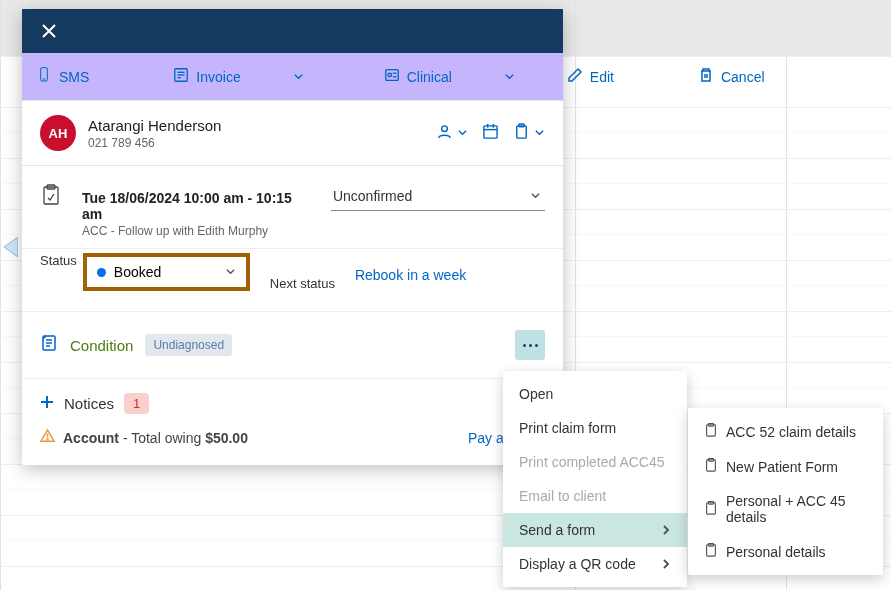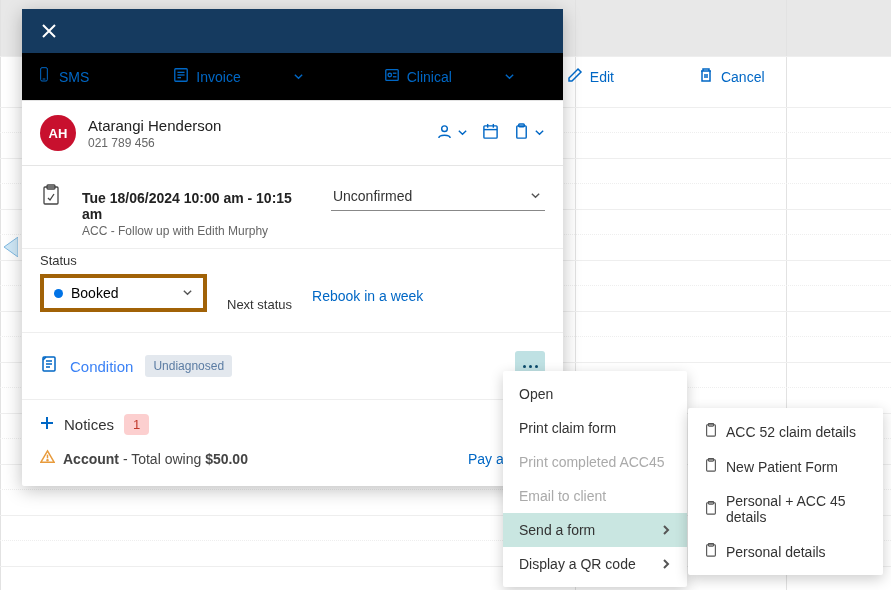--- a/index.html
+++ b/index.html
@@ -10,21 +10,21 @@
   .cal-row.mid { border-top-style: dotted; }
   .cal-header-band { position: absolute; top: 0; left: 0; right: 0; height: 56px; background: #e8e8e8; }
   
   .panel { position: absolute; left: 22px; top: 9px; width: 541px; background: #fff; box-shadow: 0 4px 18px rgba(0,0,0,.25); border-radius: 2px; }
 
   .panel-header { background: #153a5f; color: #fff; padding: 13px 18px; display: flex; align-items: center; justify-content: space-between; }
   .panel-header h1 { font-size: 15px; font-weight: 600; }
   .close-x { width: 18px; height: 18px; cursor: pointer; display:flex; align-items:center; justify-content:center; }
   .close-x svg { width: 14px; height: 14px; stroke: #fff; stroke-width: 2; }
 
-  .toolbar { background: #000000; border-bottom: 1px solid #e3e3e3; display: flex; align-items: center; gap: 28px; }
+  .toolbar { background: #c4b5fd; border-bottom: 1px solid #e3e3e3; display: flex; align-items: center; gap: 28px; }
   .tb-btn { display: flex; align-items: center; gap: 7px; padding: 14px 14px; font-size: 14px; color: #0067c5; cursor: pointer; }
   .tb-btn svg { width: 16px; height: 16px; stroke: #0067c5; fill: none; stroke-width: 1.5; }
   .tb-btn.caret-only { padding: 14px 10px; }
   .tb-sep { width: 1px; height: 28px; background: #ddd; }
 
   .patient-row { display: flex; align-items: center; padding: 14px 18px; gap: 12px; border-bottom: 1px solid #e5e5e5; }
   .avatar { width: 36px; height: 36px; border-radius: 50%; background: #c8102e; color: #fff; display:flex; align-items:center; justify-content:center; font-size: 13px; font-weight: 600; }
   .patient-info { flex: 1; }
   .patient-name { font-size: 15px; color: #222; }
   .patient-phone { font-size: 12px; color: #666; margin-top: 2px; }
@@ -35,31 +35,31 @@
 
   .appt-section { padding: 16px 18px 10px; display:flex; gap: 20px; align-items:flex-start; border-bottom: 1px solid #eee; }
   .appt-icon { width: 22px; height: 22px; margin-top: 2px;}
   .appt-icon svg { width:22px; height:22px; stroke:#444; fill:none; stroke-width:1.3; }
   .appt-text { flex: 1.1; margin-top: 8px; }
   .appt-datetime { font-size: 14px; font-weight: 600; color:#222; }
   .appt-desc { font-size: 12px; color:#666; margin-top: 2px; }
   .confirm-select { flex: 1; border:none; border-bottom: 1px solid #888; padding: 6px 4px 6px 2px; font-size: 14px; color:#333; display:flex; justify-content:space-between; align-items:center; cursor:pointer; }
   
   .status-section { padding: 4px 18px 20px; display:flex; gap: 20px; align-items: flex-end; border-bottom: 1px solid #eee; }
-  .status-col { display:flex; flex-direction:column; gap:6px; }
+  .status-col { display:flex; flex-direction:row; gap:6px; }
   .status-label { font-size: 13px; color:#333; }
   .select-box { border:4px solid #a16207; padding: 7px 10px; display:flex; align-items:center; gap:8px; font-size: 14px; width: 167px; justify-content:space-between; cursor:pointer; }
   .select-next { border:1px solid #bbb; padding: 7px 10px; display:flex; align-items:center; gap:8px; font-size: 14px; cursor:pointer; }
   .dot-blue { width:9px;height:9px;border-radius:50%;background:#0073e6; }
   .dot-yellow-ring { width:9px;height:9px;border-radius:50%;background:#ffe58f; border: 1px solid #d4b106; }
   .rebook { color:#0067c5; font-size:14px; cursor:pointer; padding-bottom:8px; }
 
   .condition-section { padding: 18px 18px; display:flex; align-items:center; gap:12px; border-bottom:1px solid #eee; position:relative; }
   .cond-icon svg { width:18px;height:18px; stroke:#0067c5; fill:none; stroke-width:1.5;}
-  .cond-label { font-size:15px; color:#3b82f6; }
+  .cond-label { font-size:15px; color:#4d7c0f; }
   .undiagnosed-badge { background:#e3e8ee; color:#5b7ca3; font-size:12px; padding:4px 8px; border-radius:3px; cursor:pointer; }
   .kebab { margin-left:auto; width:30px;height:30px; background:#bfe1e3; display:flex; align-items:center; justify-content:center; border-radius:3px; cursor:pointer; }
   .kebab .dots { display:flex; gap:3px; }
   .kebab .dots span{ width:3px;height:3px;border-radius:50%;background:#0a4a6b; }
 
   .lower-section { padding: 14px 18px 18px; }
   .notices-row { display:flex; align-items:center; gap:10px; margin-bottom: 14px; }
   .plus-icon svg { width:14px;height:14px; stroke:#0067c5; stroke-width:2; }
   .notices-label { font-size:15px; color:#333; }
   .badge-red { background:#fccfcf; color:#c0392b; font-size:13px; padding:3px 9px; border-radius:4px; font-weight:500; }

